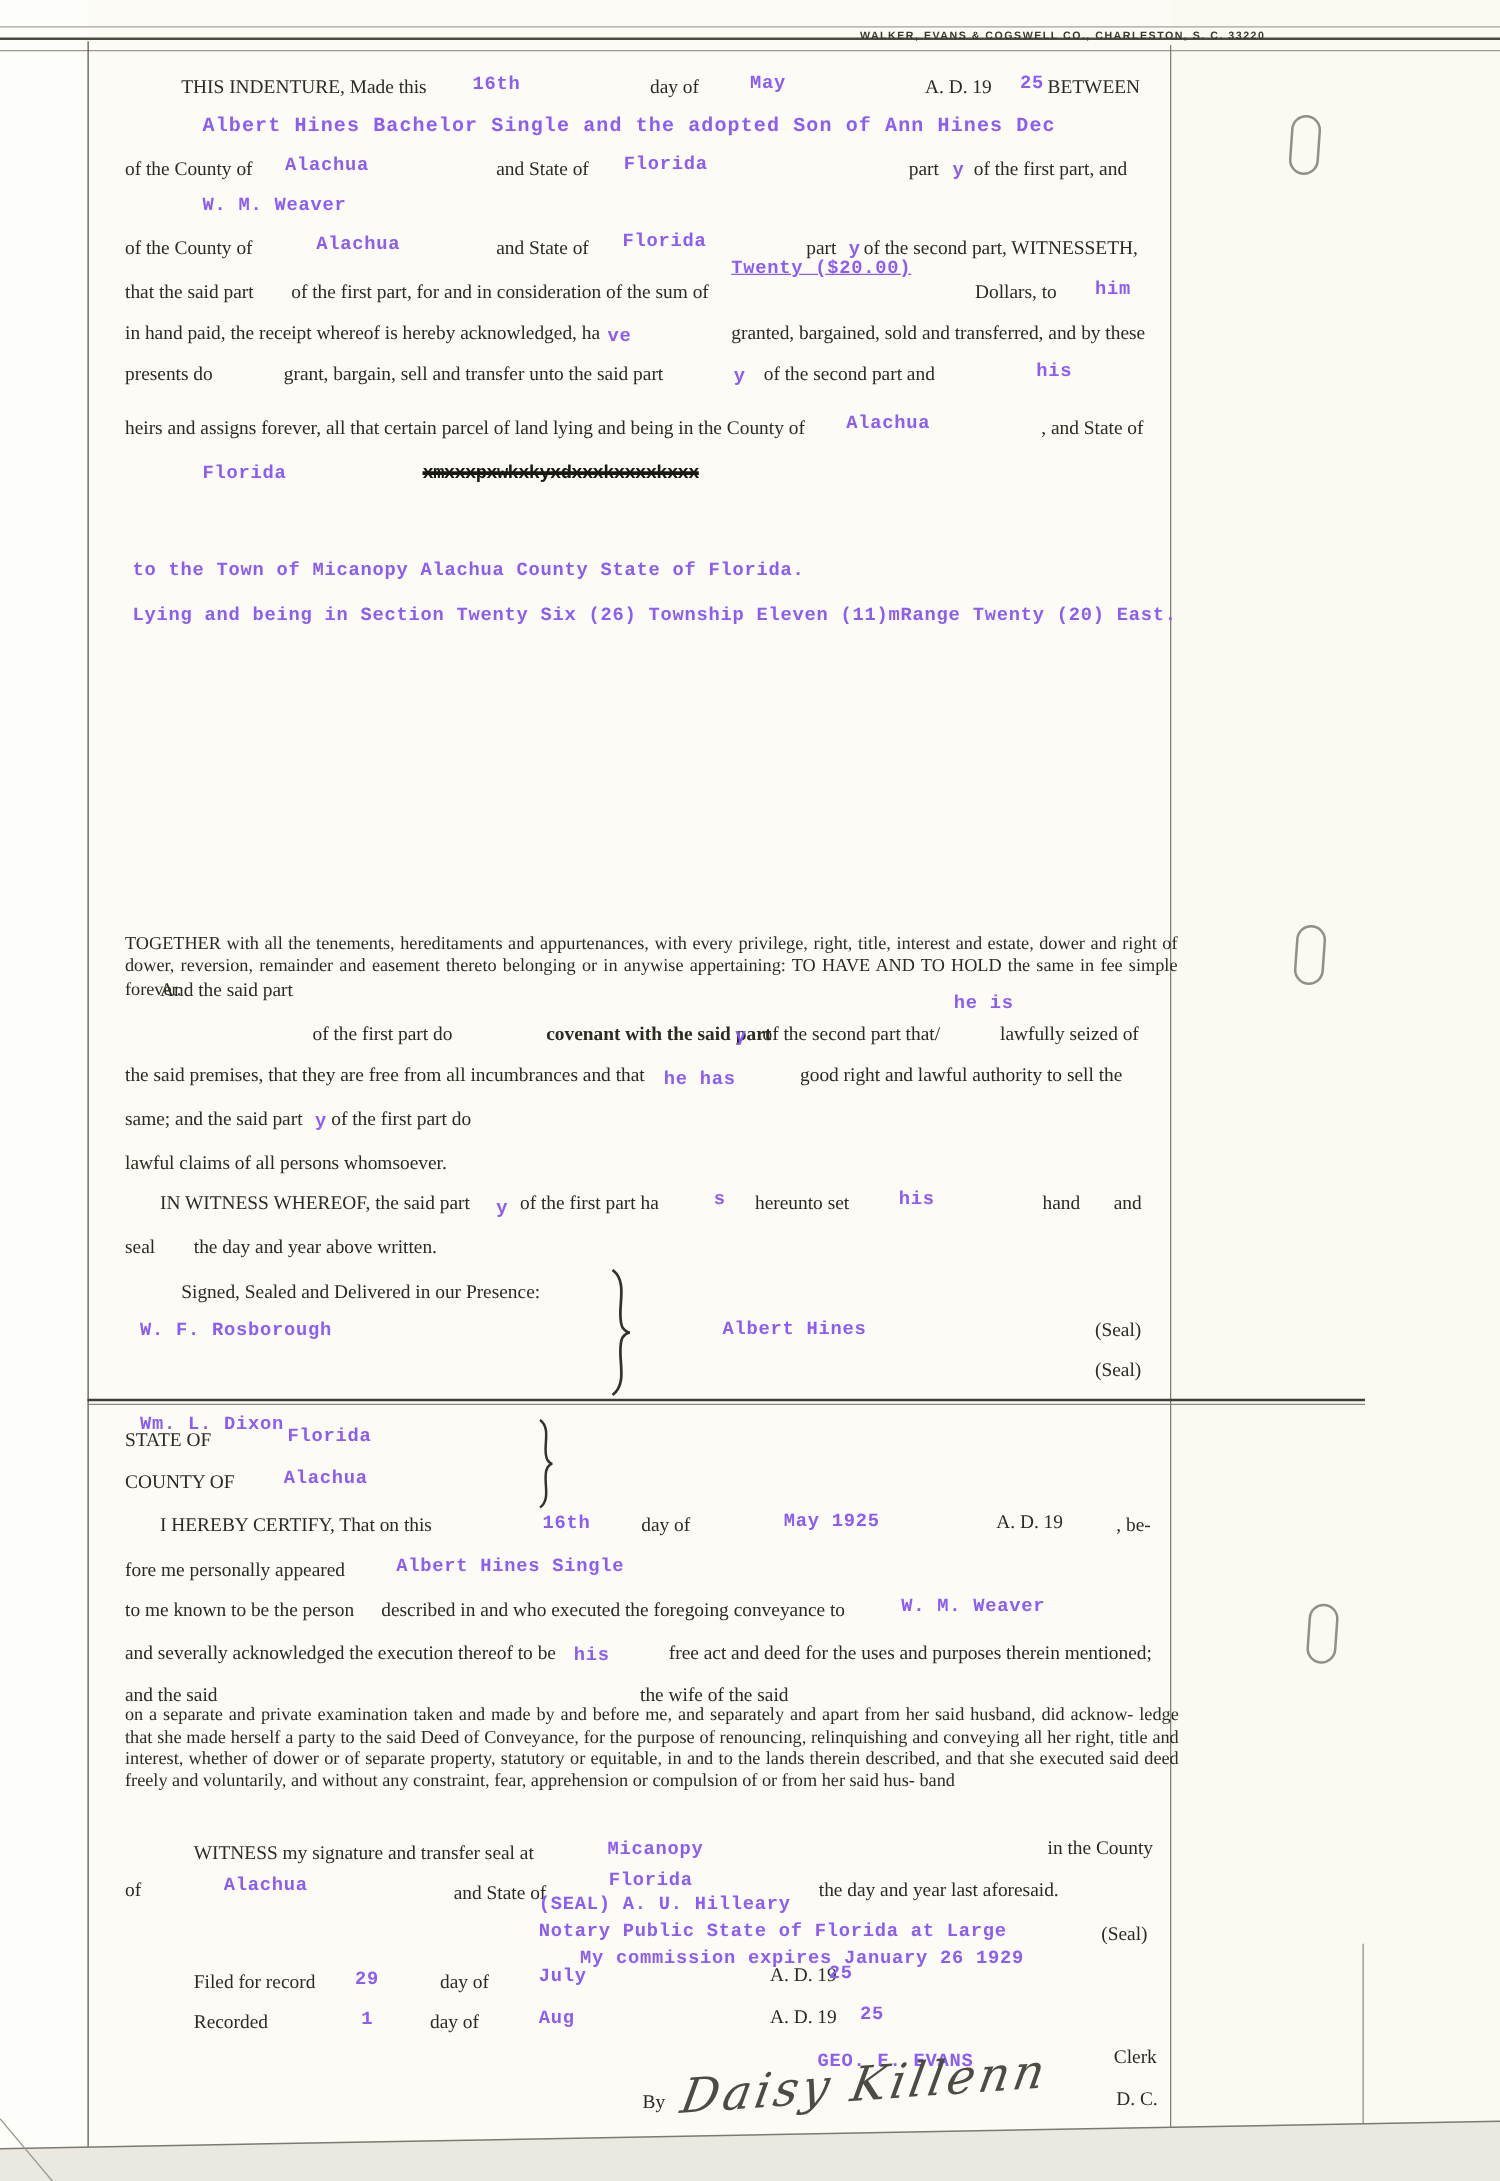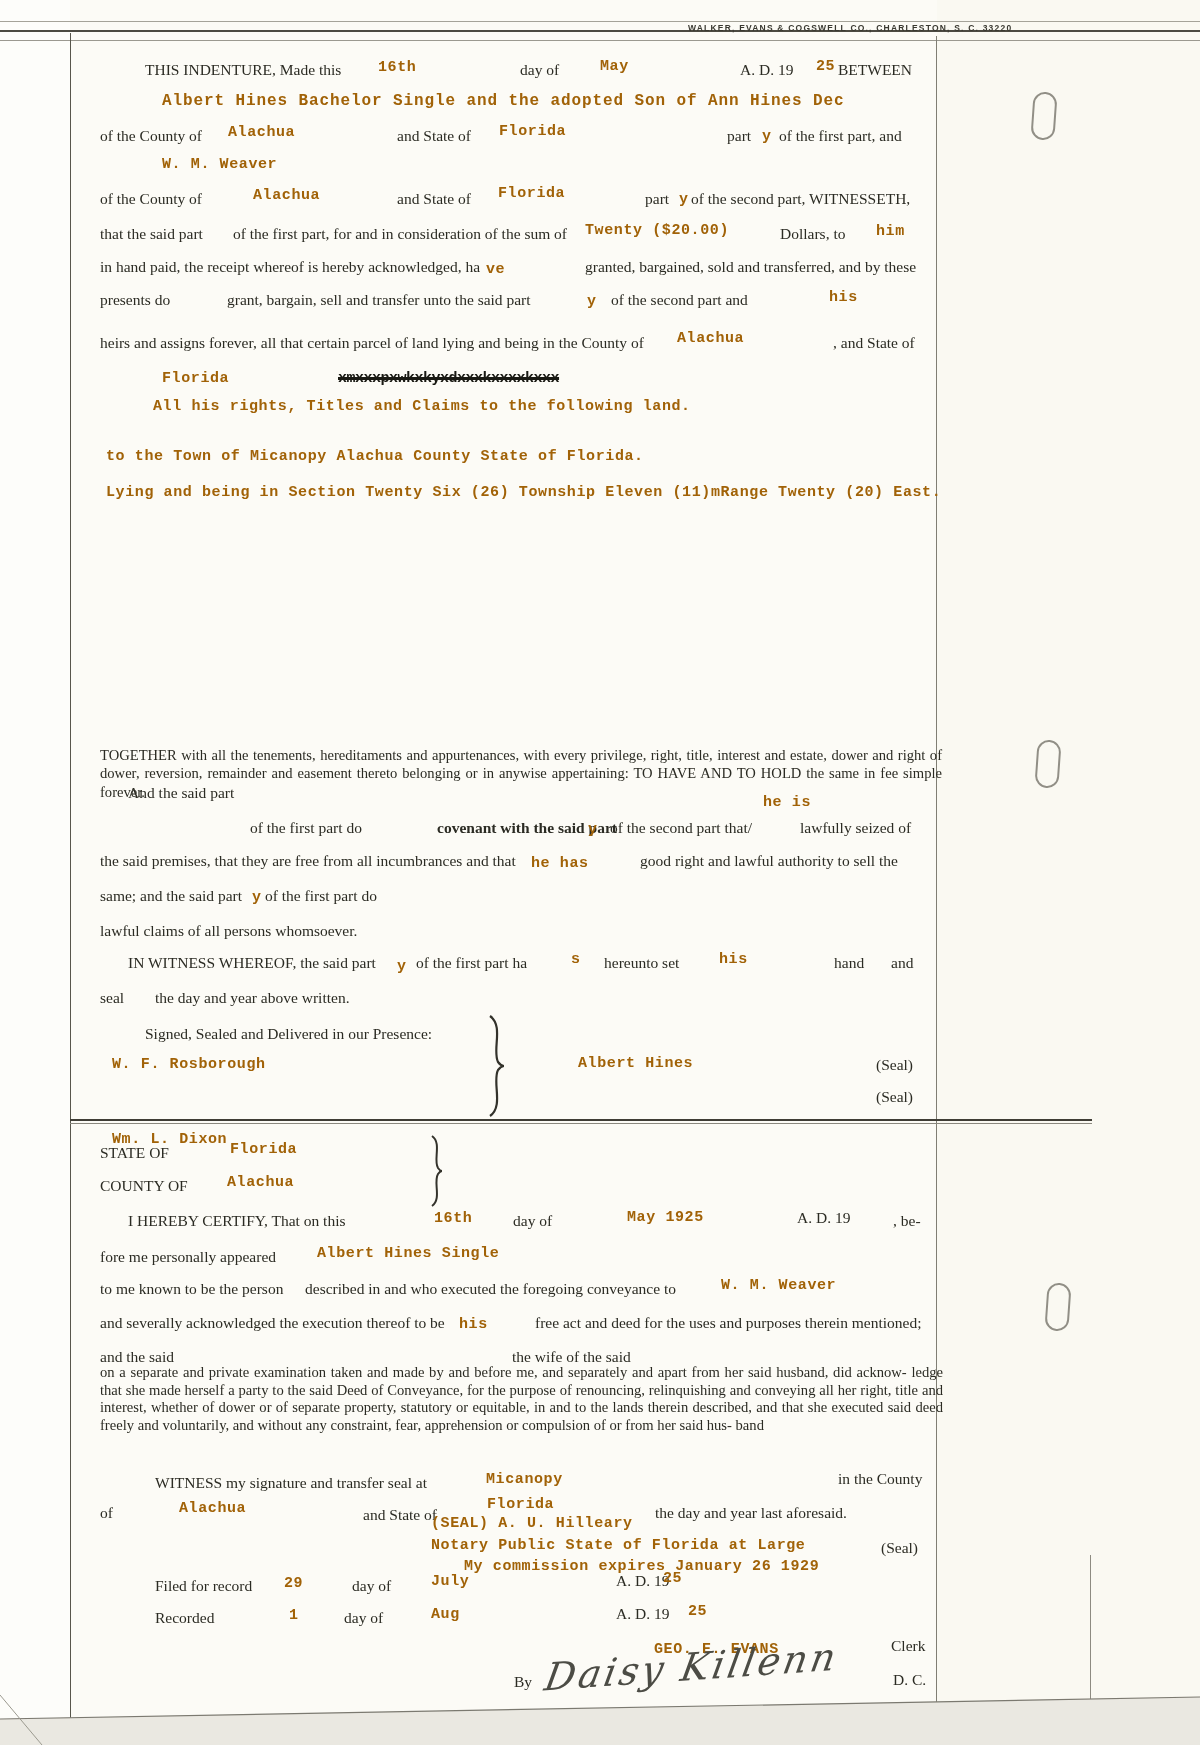--- a/index.html
+++ b/index.html
@@ -4,21 +4,21 @@
 <style>
   html,body{margin:0;padding:0;background:#d8d6cf;}
   .page{position:relative;width:1200px;height:1745px;background:#fcfbf6;overflow:hidden;
         font-family:"Liberation Serif",serif;color:#26261f;}
   .lmargin{position:absolute;left:0;top:0;width:70px;height:1745px;background:#fdfdfa;}
   .rmargin{position:absolute;left:937px;top:0;width:263px;height:1745px;background:#faf9f2;}
   .rule{position:absolute;background:#5b594f;}
   .p{position:absolute;white-space:nowrap;font-size:15.5px;line-height:18px;color:#2b2b23;}
   .pp{position:absolute;font-size:14.6px;line-height:18.4px;text-align:justify;color:#2b2b23;}
   .t{position:absolute;white-space:nowrap;font-family:"Liberation Mono","DejaVu Sans Mono",monospace;
-     font-weight:700;font-size:15px;letter-spacing:0.6px;line-height:18px;color:#a16207;}
+     font-weight:700;font-size:15px;letter-spacing:0.6px;line-height:18px;color:#8b5cf6;}
   .t-lg{font-size:16px;letter-spacing:0.9px;}
   .strike{text-decoration:line-through;text-decoration-thickness:3px;letter-spacing:-0.5px;color:#191913;}
   .imprint{position:absolute;white-space:nowrap;font-family:"Liberation Sans",sans-serif;
      font-size:8.5px;letter-spacing:1.2px;color:#3a3931;font-weight:700;}
   .hole{position:absolute;width:20px;height:44px;border:2px solid #918f86;border-radius:12px;
      transform:rotate(4deg);background:transparent;}
   .sig{position:absolute;font-family:"DejaVu Serif",serif;font-style:italic;font-size:38px;
      color:#4c4c45;transform:rotate(-4deg) skewX(-14deg);letter-spacing:3px;white-space:nowrap;}
   .divider{position:absolute;border-top:2px solid #3f3d35;border-bottom:1px solid #8b897f;height:2px;}
   svg{position:absolute;overflow:visible;}
@@ -67,41 +67,40 @@
   <span class="p" style="left:100px;top:190px;">of the County of</span>
   <span class="t" style="left:253px;top:187px;">Alachua</span>
   <span class="p" style="left:397px;top:190px;">and State of</span>
   <span class="t" style="left:498px;top:185px;">Florida</span>
   <span class="p" style="left:645px;top:190px;">part</span>
   <span class="t" style="left:679px;top:191px;">y</span>
   <span class="p" style="left:691px;top:190px;">of the second part, WITNESSETH,</span>
 
   <span class="p" style="left:100px;top:225px;">that the said part</span>
   <span class="p" style="left:233px;top:225px;">of the first part, for and in consideration of the sum of</span>
-  <span class="t" style="left:585px;top:222px;">Twenty ($20.00)</span>
+  <span class="t" style="left:585px;top:206px;text-decoration:underline;">Twenty ($20.00)</span>
   <span class="p" style="left:780px;top:225px;">Dollars, to</span>
   <span class="t" style="left:876px;top:223px;">him</span>
 
   <span class="p" style="left:100px;top:258px;">in hand paid, the receipt whereof is hereby acknowledged, ha</span>
   <span class="t" style="left:486px;top:261px;">ve</span>
   <span class="p" style="left:585px;top:258px;">granted, bargained, sold and transferred, and by these</span>
 
   <span class="p" style="left:100px;top:291px;">presents do</span>
   <span class="p" style="left:227px;top:291px;">grant, bargain, sell and transfer unto the said part</span>
   <span class="t" style="left:587px;top:293px;">y</span>
   <span class="p" style="left:611px;top:291px;">of the second part and</span>
   <span class="t" style="left:829px;top:289px;">his</span>
 
   <span class="p" style="left:100px;top:334px;">heirs and assigns forever, all that certain parcel of land lying and being in the County of</span>
   <span class="t" style="left:677px;top:330px;">Alachua</span>
   <span class="p" style="left:833px;top:334px;">, and State of</span>
 
   <span class="t" style="left:162px;top:370px;">Florida</span>
   <span class="t strike" style="left:338px;top:370px;">xmxxxpxwkxkyxdxxxkxxxxkxxx</span>
-  <span class="t" style="left:153px;top:398px;">All his rights, Titles and Claims to the following land.</span>
   <span class="t" style="left:106px;top:448px;">to the Town of Micanopy Alachua County State of Florida.</span>
   <span class="t" style="left:106px;top:484px;">Lying and being in Section Twenty Six (26) Township Eleven (11)mRange Twenty (20) East.</span>
 
   <div class="pp" style="left:100px;top:746px;width:842px;">TOGETHER with all the tenements, hereditaments and appurtenances, with every privilege, right, title, interest and estate, dower and right of dower, reversion, remainder and easement thereto belonging or in anywise appertaining:  TO HAVE AND TO HOLD the same in fee simple forever.</div>
 
   <span class="t" style="left:763px;top:794px;">he is</span>
   <span class="p" style="left:128px;top:784px;">And the said part</span>
   <span class="p" style="left:250px;top:819px;">of the first part do</span>
   <span class="p" style="left:437px;top:819px;font-weight:bold;">covenant with the said part</span>
   <span class="t" style="left:588px;top:821px;">y</span>

